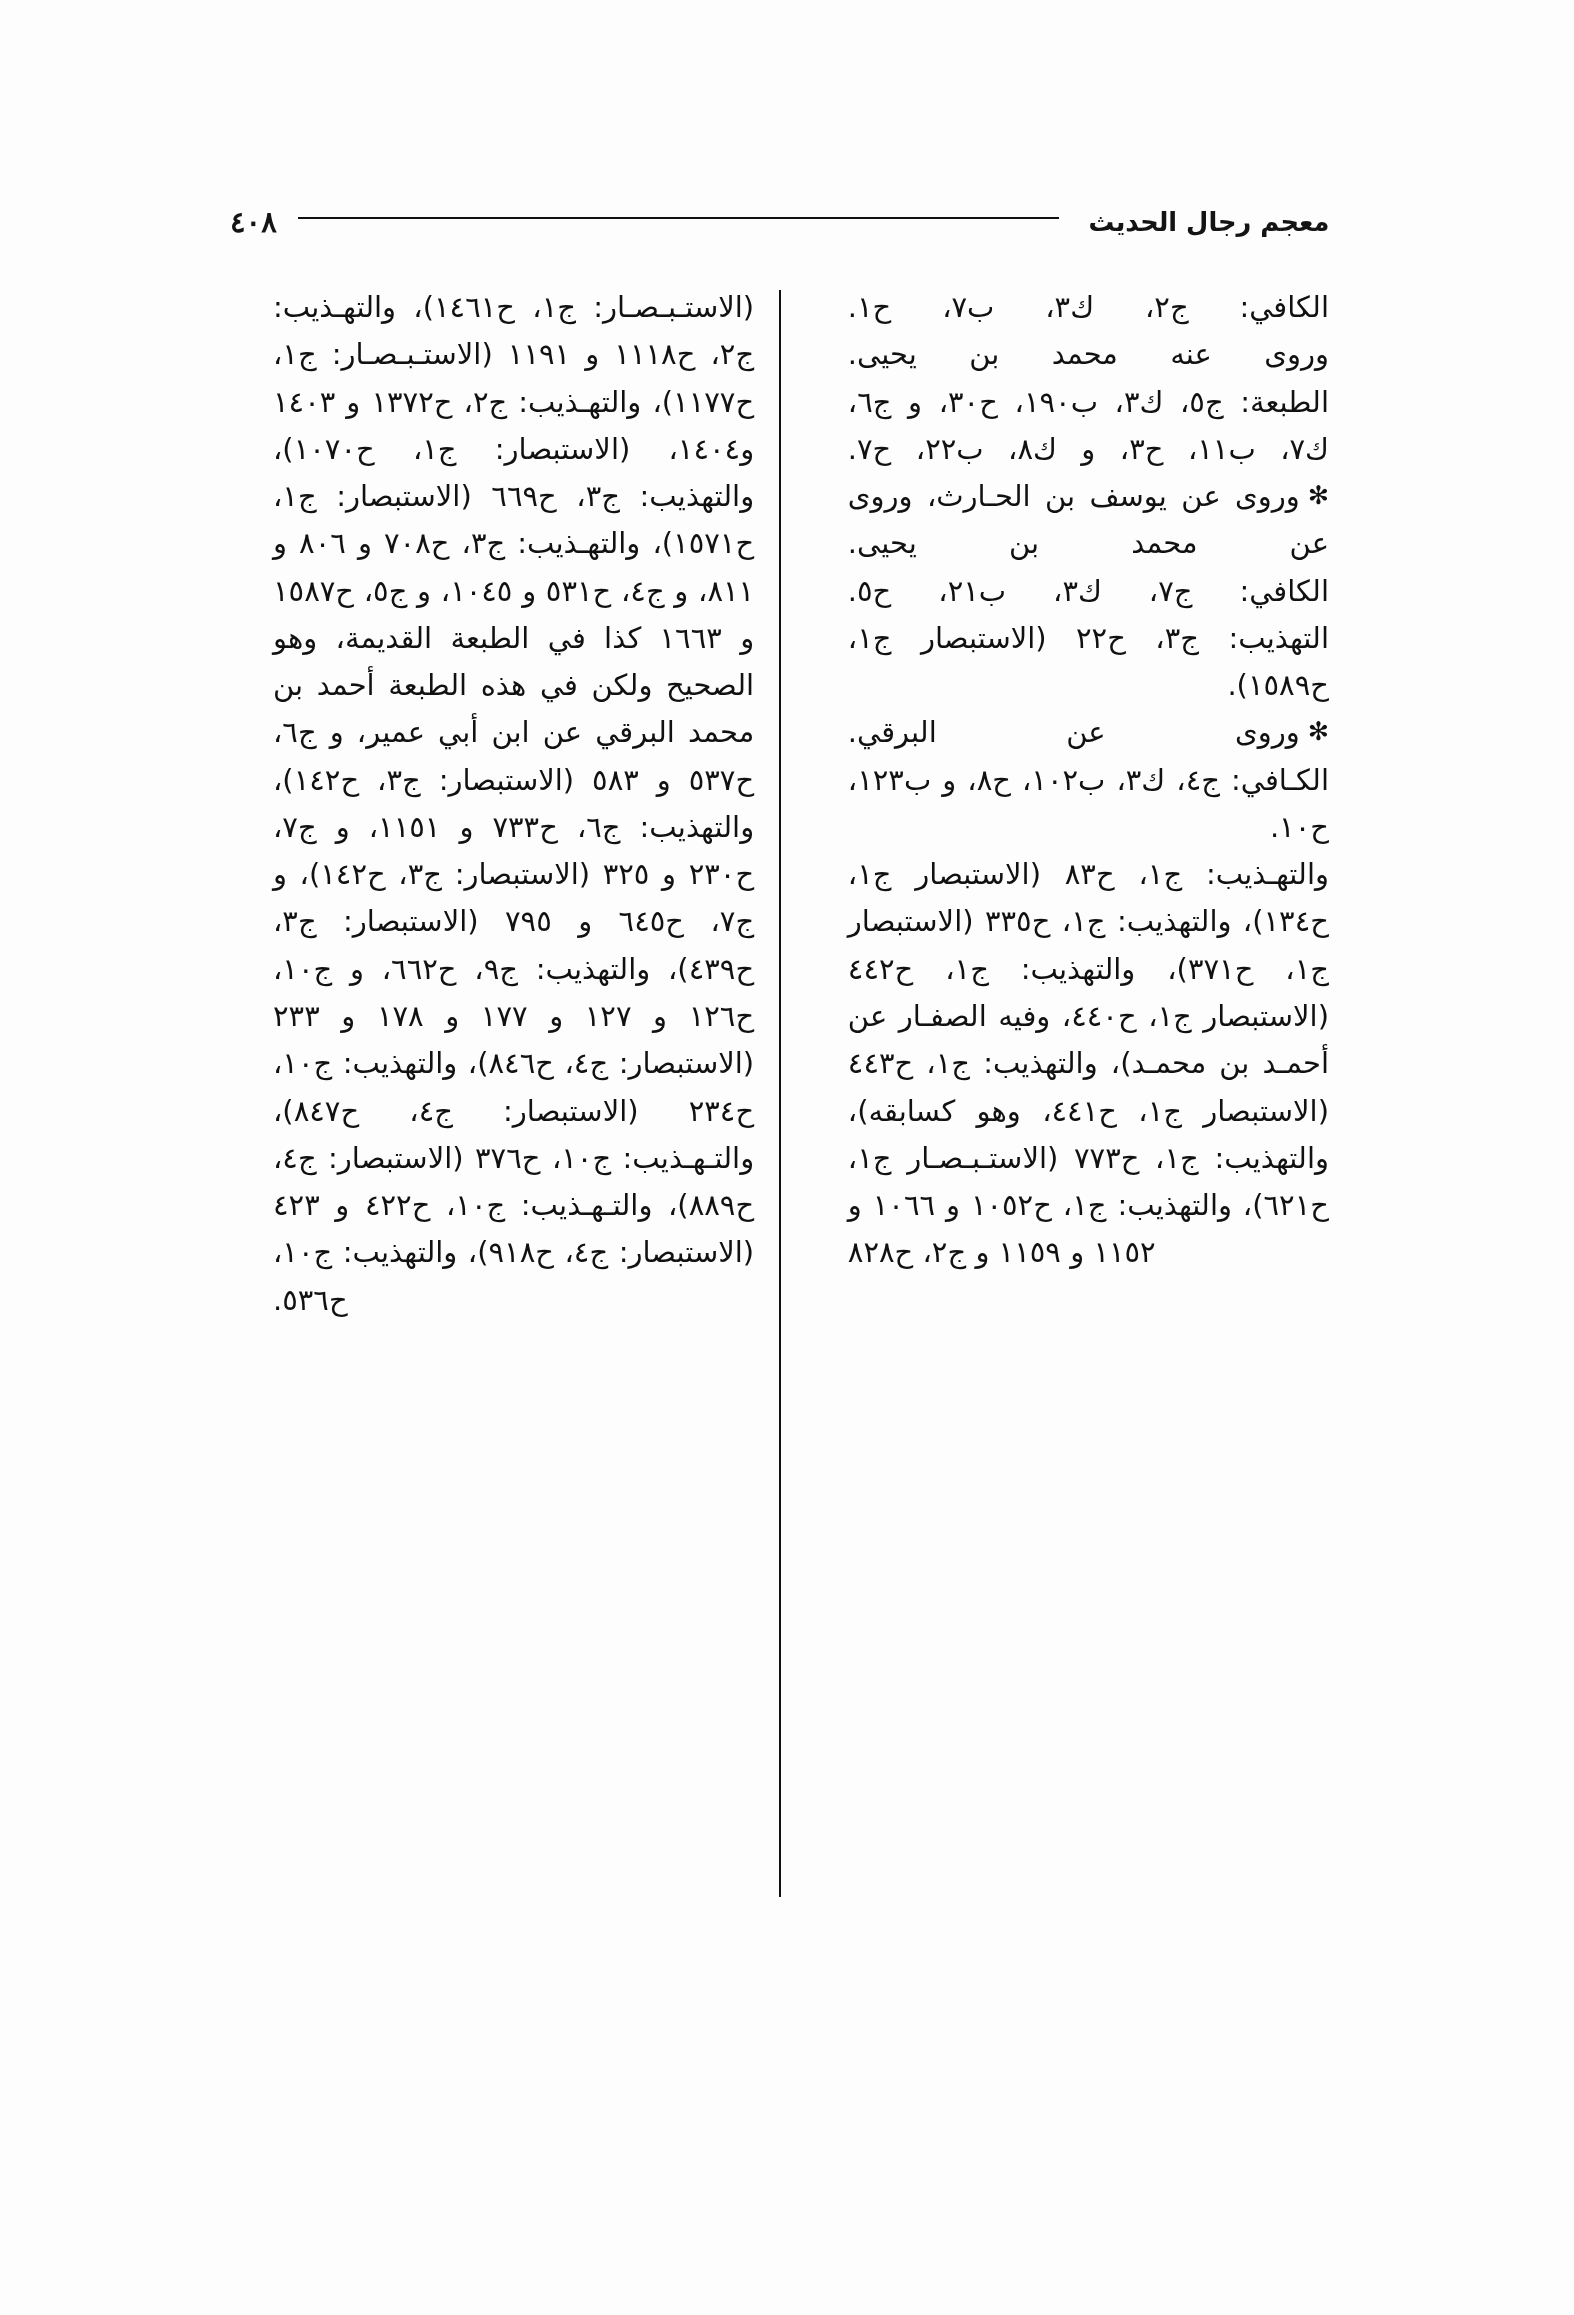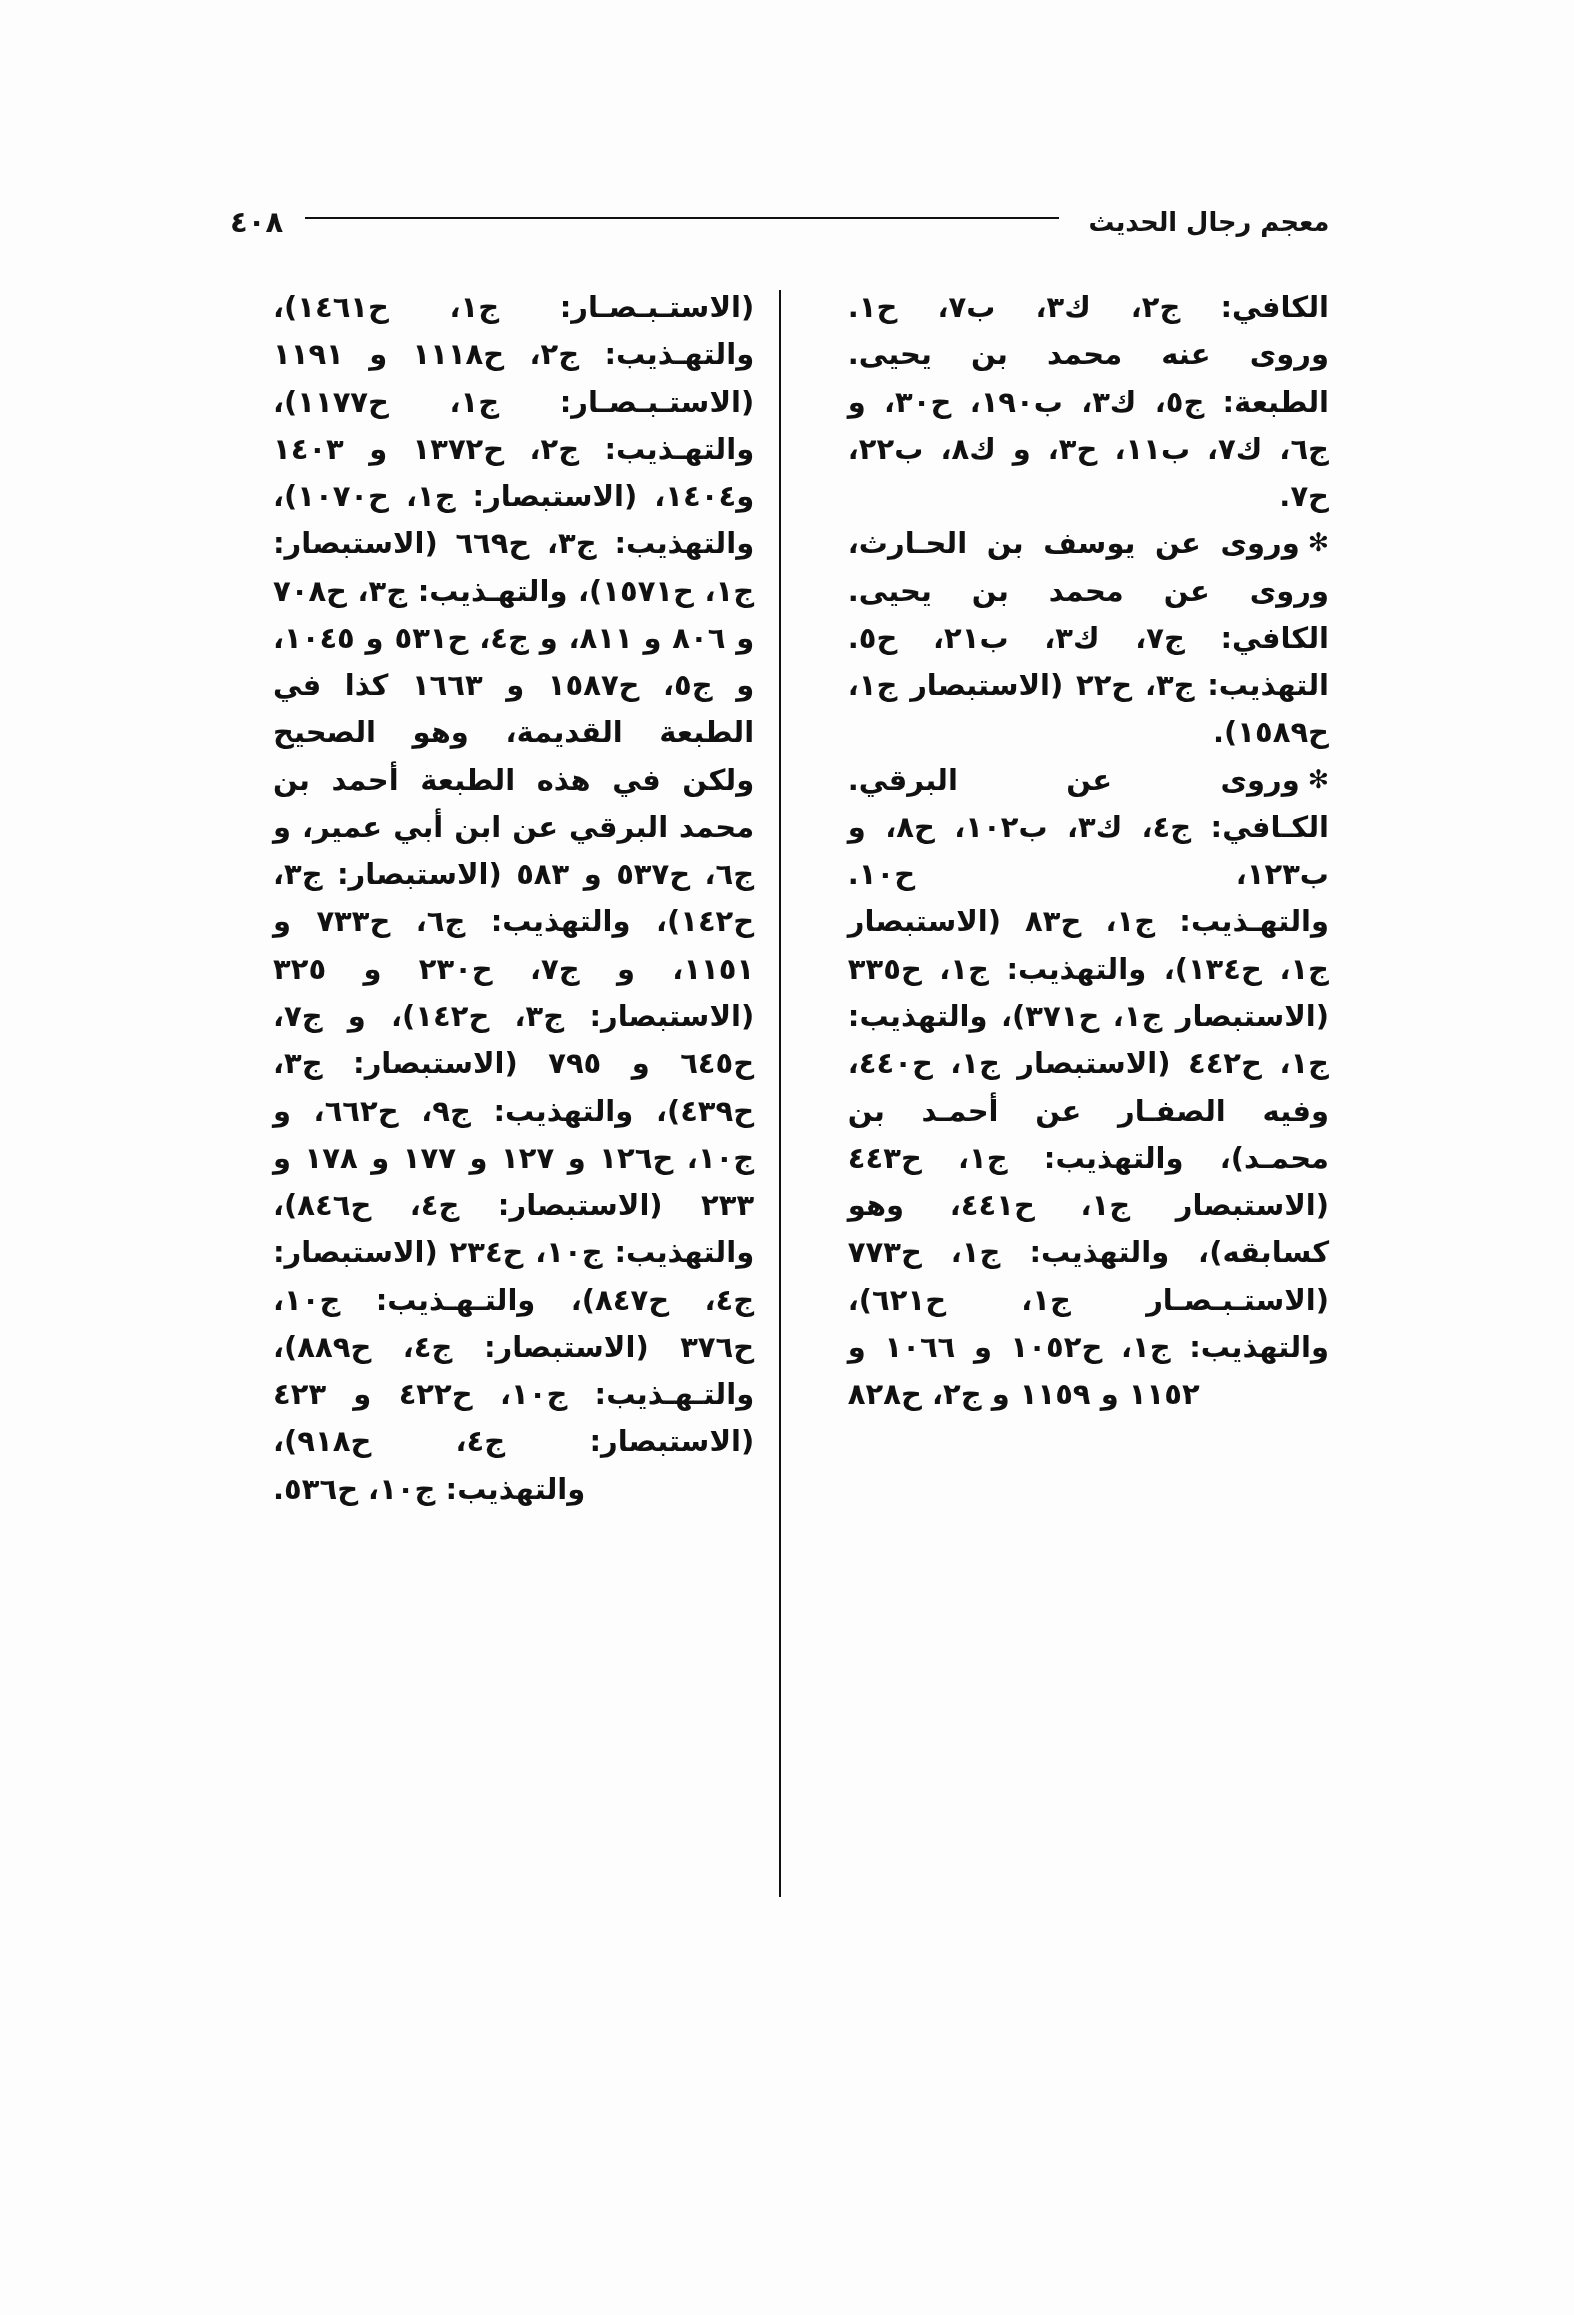--- a/index.html
+++ b/index.html
@@ -46,40 +46,41 @@
     height: 0;
     border-top: 2.9px solid #111;
     margin: 0 21.6px 7.8px 21.6px;
   }
   .header-page-number {
     font-size: 29px;
     font-weight: 700;
     white-space: nowrap;
     color: #141414;
     letter-spacing: 1px;
+    font-family: Liberation Serif, serif;
   }
 
   
   .columns {
     position: absolute;
     top: 284px;
     right: 245px;
     left: 230px;
     bottom: 941px;
     display: flex;
     flex-direction: row;
     direction: rtl;
   }
   .col {
     width: 47.5%;
     font-size: 29px;
     line-height: 1.63;
     text-align: justify;
     text-align-last: justify;
-    font-weight: 700;
+    font-weight: 400;
     color: #111;
     margin-left: 43px;
   }
   .col-divider {
     width: 5%;
     display: flex;
     justify-content: center;
   }
   .col-divider .rule {
     width: 0;

